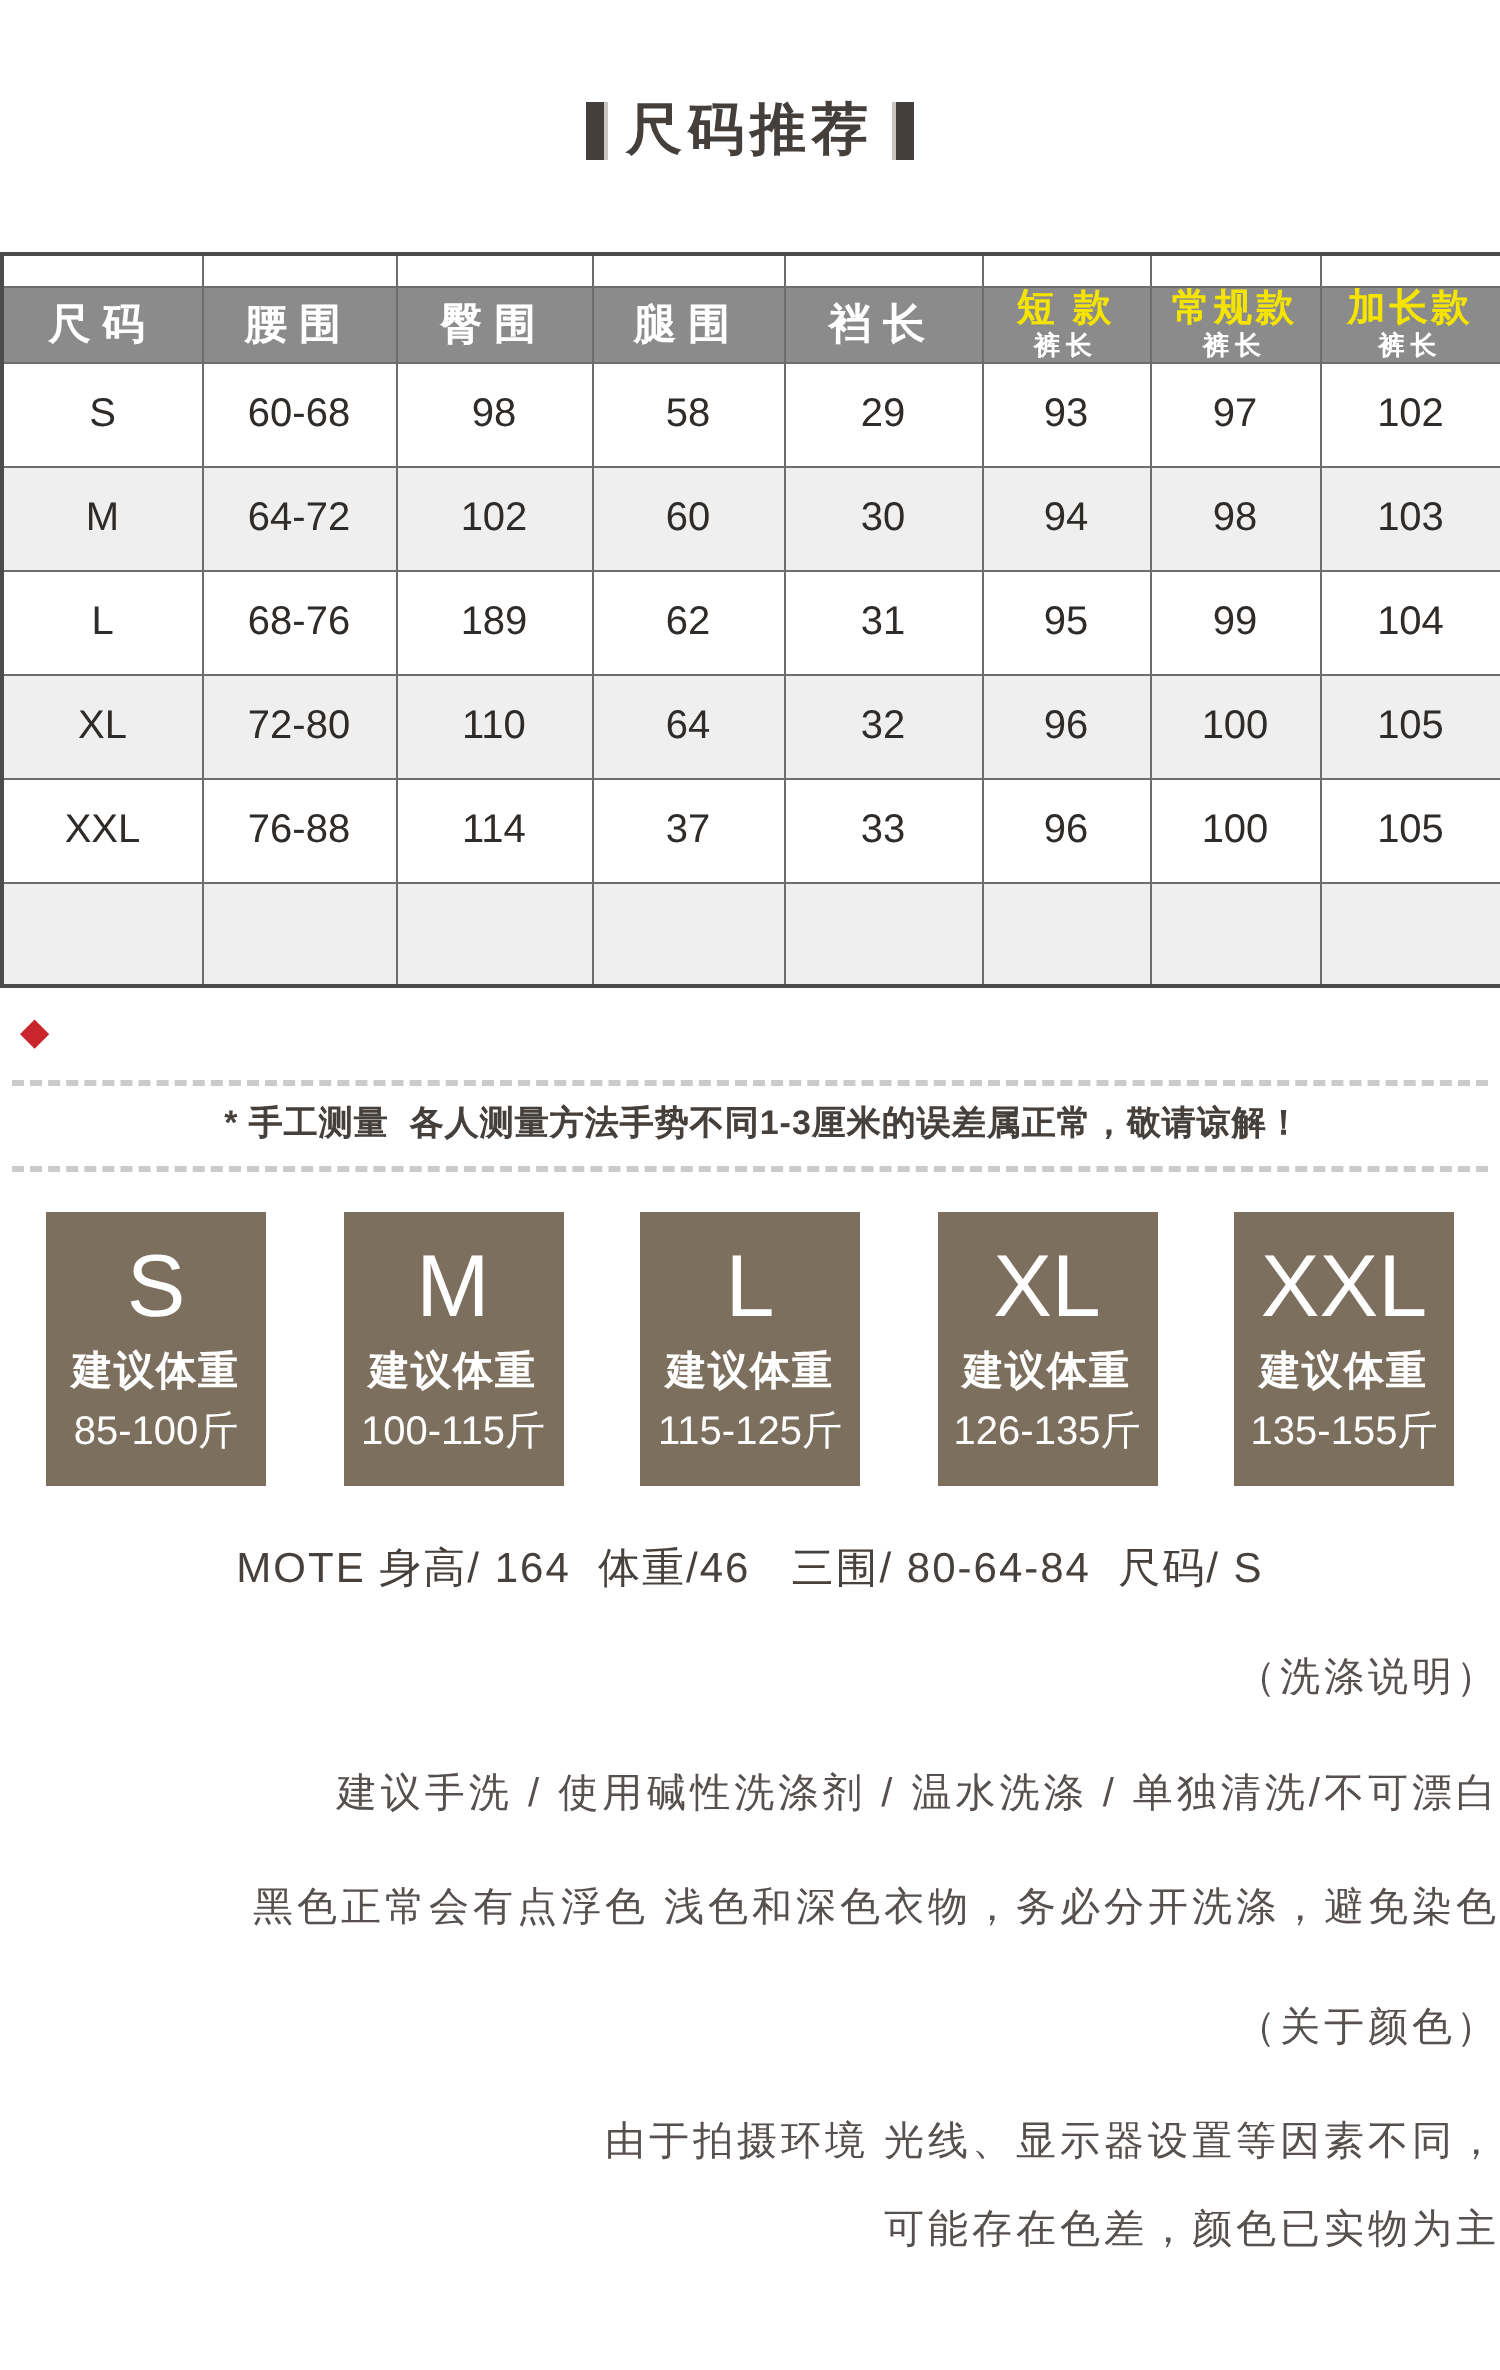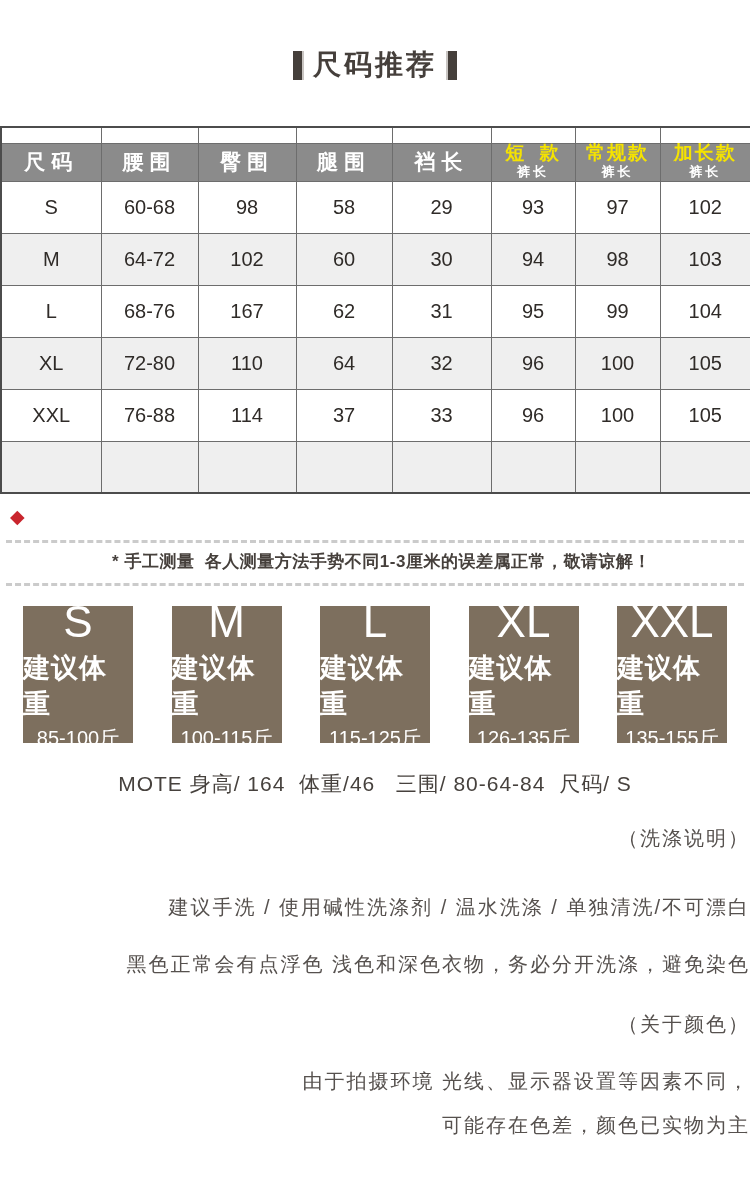--- a/index.html
+++ b/index.html
@@ -15,21 +15,21 @@
   .title-wrap { margin-top:46px; display:flex; align-items:center; justify-content:center; gap:11px; }
   .title-bar { width:9px; height:29px; background:var(--title-dark,#453f3b); }
   .title-bar.left  { box-shadow:2px 0 0 #c9c5c2; }
   .title-bar.right { box-shadow:-2px 0 0 #c9c5c2; }
   .page-title { font-size:28px; font-weight:bold; letter-spacing:3px; color:var(--title-dark,#453f3b); }
 
   
   table.size-table { width:750px; margin-top:42px; border-collapse:collapse; table-layout:fixed; border:2px solid #4c4c4c; }
   table.size-table th, table.size-table td { border:1px solid #6d6d6d; text-align:center; padding:0; vertical-align:middle; }
   tr.top-spacer td { height:16px; background:#fff; }
-  tr.header-row th { height:33px; background:var(--header-bg,#8b8b8b); color:#fff; font-size:21px; font-weight:bold; letter-spacing:6px;font-family:Liberation Mono, monospace; }
+  tr.header-row th { height:33px; background:var(--header-bg,#8b8b8b); color:#fff; font-size:21px; font-weight:bold; letter-spacing:6px; }
   tr.header-row th.hl { letter-spacing:1px; }
   .hl .th-label { color:var(--highlight-yellow,#f5e300); font-size:19px; letter-spacing:2px; line-height:1.15; }
   .th-sub { color:#ffffff; font-size:13px; font-weight:bold; letter-spacing:3px; line-height:1.1; margin-top:1px; }
   tbody tr.data-row { height:52px; font-size:20px; color:#2f2b28; background:#fff; }
   tbody tr.data-row.alt { background:var(--row-alt,#efefef); }
   tr.bottom-spacer td { height:52px; background:var(--row-alt,#efefef); }
 
   
   .tip-row { margin:11px 0 0 10px; display:flex; align-items:center; font-size:19px; font-weight:bold; color:#38322e; letter-spacing:.5px; }
   .tip-diamond { color:var(--tip-red,#c9252d); font-size:19px; margin-right:9px; }
@@ -40,28 +40,28 @@
   
   .notes { margin:8px 0 0 13px; font-size:17px; font-weight:600; color:#46403c; letter-spacing:.5px; }
   .note-line { white-space:pre-wrap; line-height:1.3;text-align:center; }
   .note-line + .note-line { margin-top:4px; }
 
   
   .cards { display:flex; justify-content:space-between; padding:0 23px; margin-top:20px; }
   .card { width:110px; height:137px; background:var(--card-bg,#7d6f5e); color:#fff;
           display:flex; flex-direction:column; align-items:center; justify-content:center; }
   .card-size { font-size:44px; line-height:1.1; font-weight:400; }
-  .card-label { font-size:27px; font-weight:bold; letter-spacing:1px; margin-top:4px; }
+  .card-label { font-size:20px; font-weight:bold; letter-spacing:1px; margin-top:4px; }
   .card-weight { font-size:20px; margin-top:3px; }
 
   
   .model-info { margin-top:27px; text-align:center; font-size:21px; color:#46413d; white-space:pre-wrap; letter-spacing:1px; }
   .para { text-align:right; font-size:20px; color:#56514e; letter-spacing:2px; white-space:pre-wrap; }
   .wash-heading  { margin-top:27px; }
-  .wash-1        { margin-top:42px; }
+  .wash-1        { margin-top:31px; }
   .wash-2        { margin-top:30px; }
   .color-heading { margin-top:33px; }
   .color-1       { margin-top:30px; }
   .color-2       { margin-top:17px; }
 </style>
 </head>
 <body>
 
 <div class="title-wrap">
   <span class="title-bar left"></span>
@@ -138,21 +138,21 @@
       <td>102</td>
       <td>60</td>
       <td>30</td>
       <td>94</td>
       <td>98</td>
       <td>103</td>
     </tr>
     <tr class="data-row">
       <td>L</td>
       <td>68-76</td>
-      <td>167</td>
+      <td>189</td>
       <td>62</td>
       <td>31</td>
       <td>95</td>
       <td>99</td>
       <td>104</td>
     </tr>
     <tr class="data-row alt">
       <td>XL</td>
       <td>72-80</td>
       <td>110</td>

